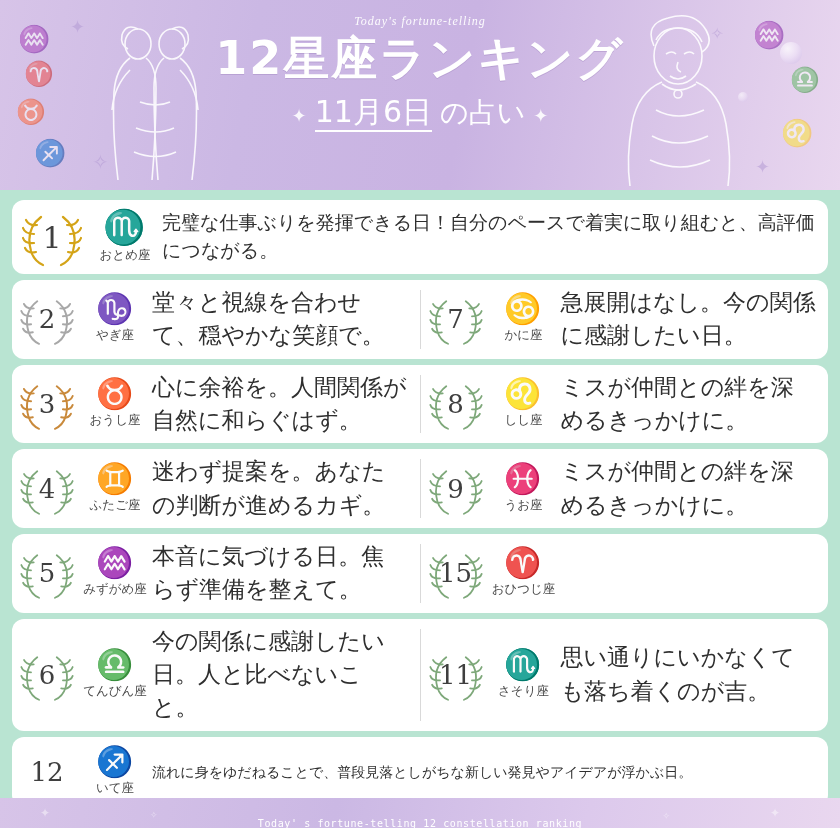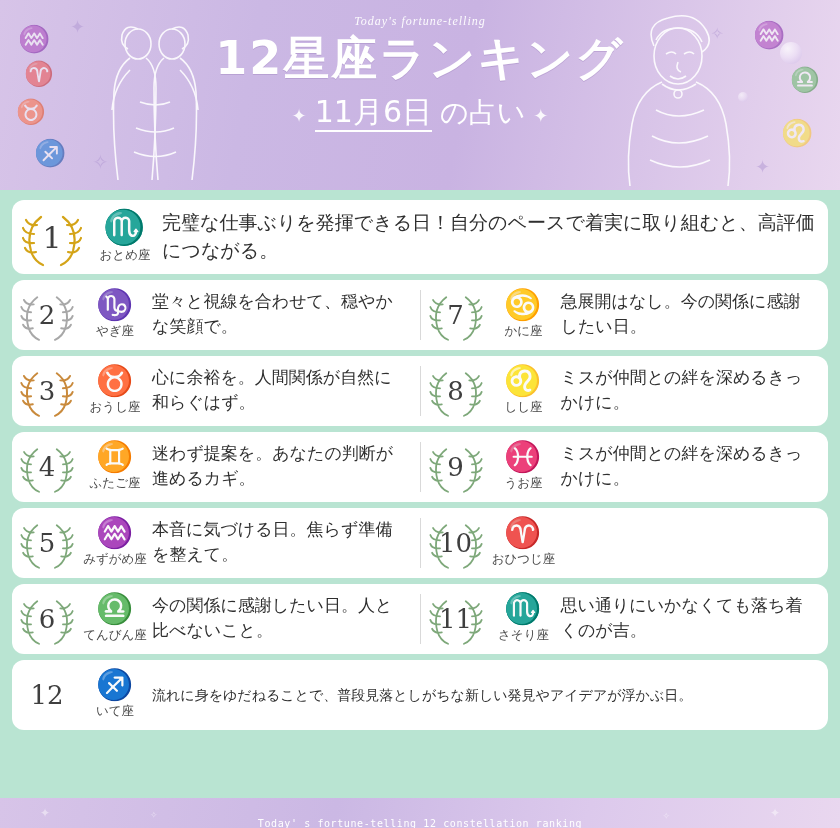--- a/index.html
+++ b/index.html
@@ -190,21 +190,21 @@
     line-height: 1;
     margin-bottom: 3px;
   }
   .sign-name {
     font-size: 12.5px;
     color: #4a4a4a;
     white-space: nowrap;
   }
   .msg {
     flex: 1;
-    font-size: 17px;
+    font-size: 23px;
     line-height: 1.45;
     color: #2f2f2f;
     padding-right: 8px;
   }
   .row.top .msg { font-size: 19px; }
   .row.top .rank-badge { width: 72px; min-width: 72px; height: 62px; font-size: 30px; }
   .row.top .sign-glyph { font-size: 34px; }
   .row.last .msg { font-size: 14px; }
 
   
@@ -544,21 +544,21 @@
                     <path d="M17 27 q-9 0 -11 -6"></path>
                   <path d="M17 36 q-9 1 -11 -5"></path>
                     <path d="M19 45 q-8 2 -11 -4"></path>
                   <path d="M50 18 q8 1 11 -5"></path>
                     <path d="M53 27 q9 0 11 -6"></path>
                   <path d="M53 36 q9 1 11 -5"></path>
                     <path d="M51 45 q8 2 11 -4"></path>
                 </g>
               </svg>
             </span>
-            <span class="num">10</span>
+            <span class="num">15</span>
           </div>
           <div class="sign-col">
             <span class="sign-glyph" style="color:#d9a38a">♈</span>
             <span class="sign-name">おひつじ座</span>
           </div>
         </div>
       </div>
 
       <div class="row">
         <div class="cell half">

